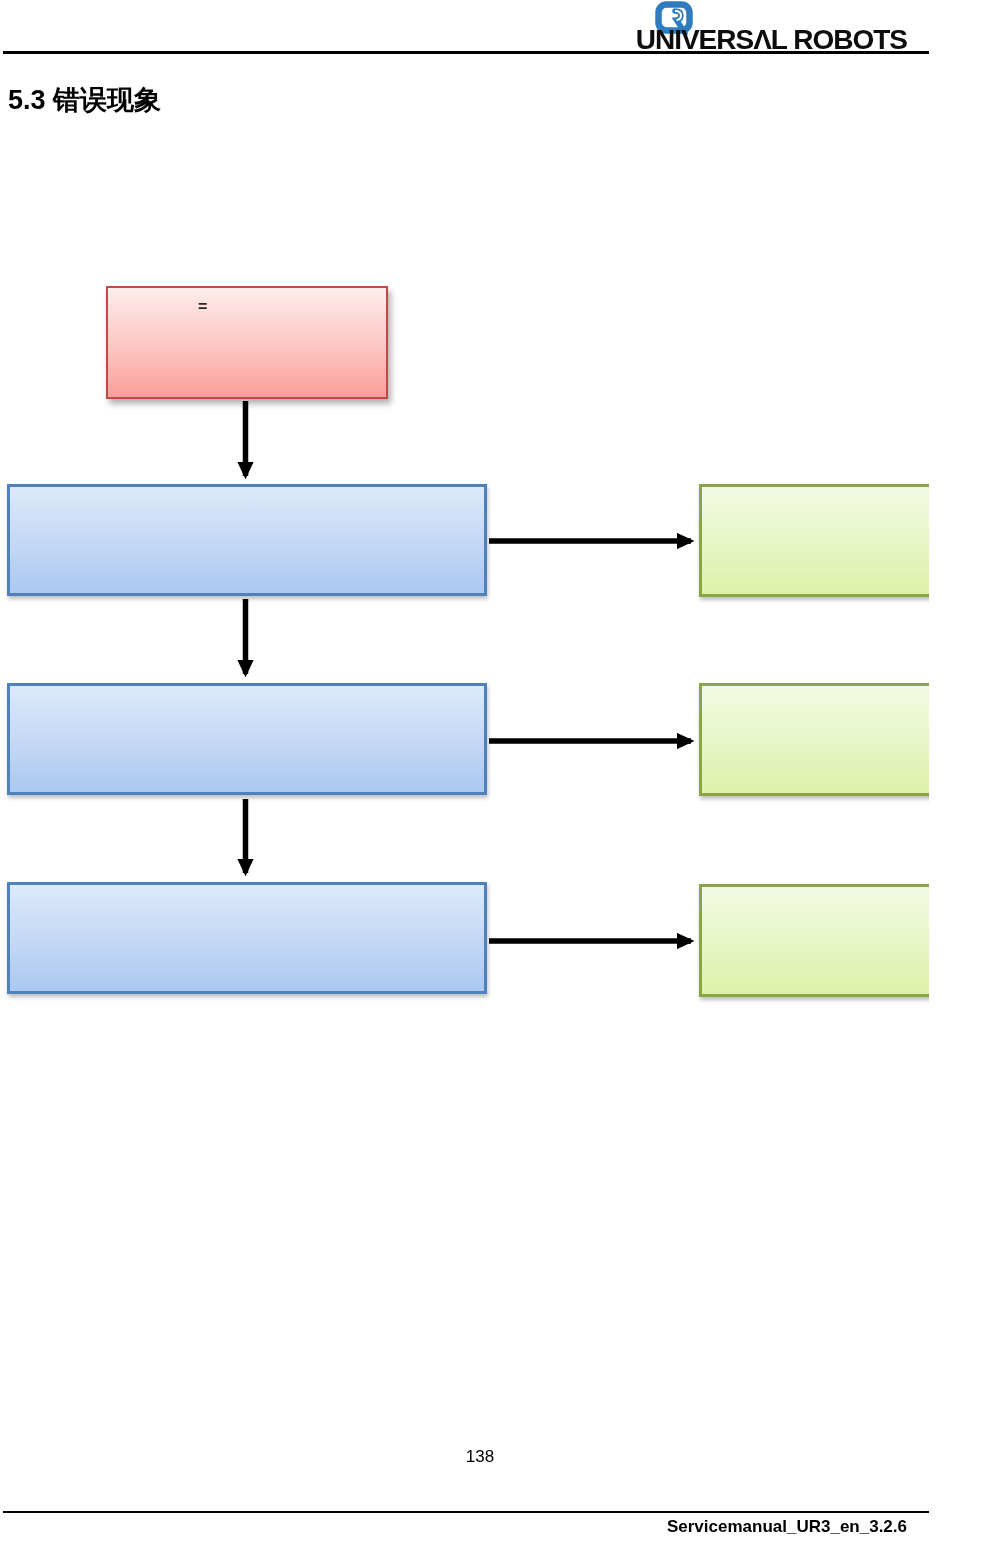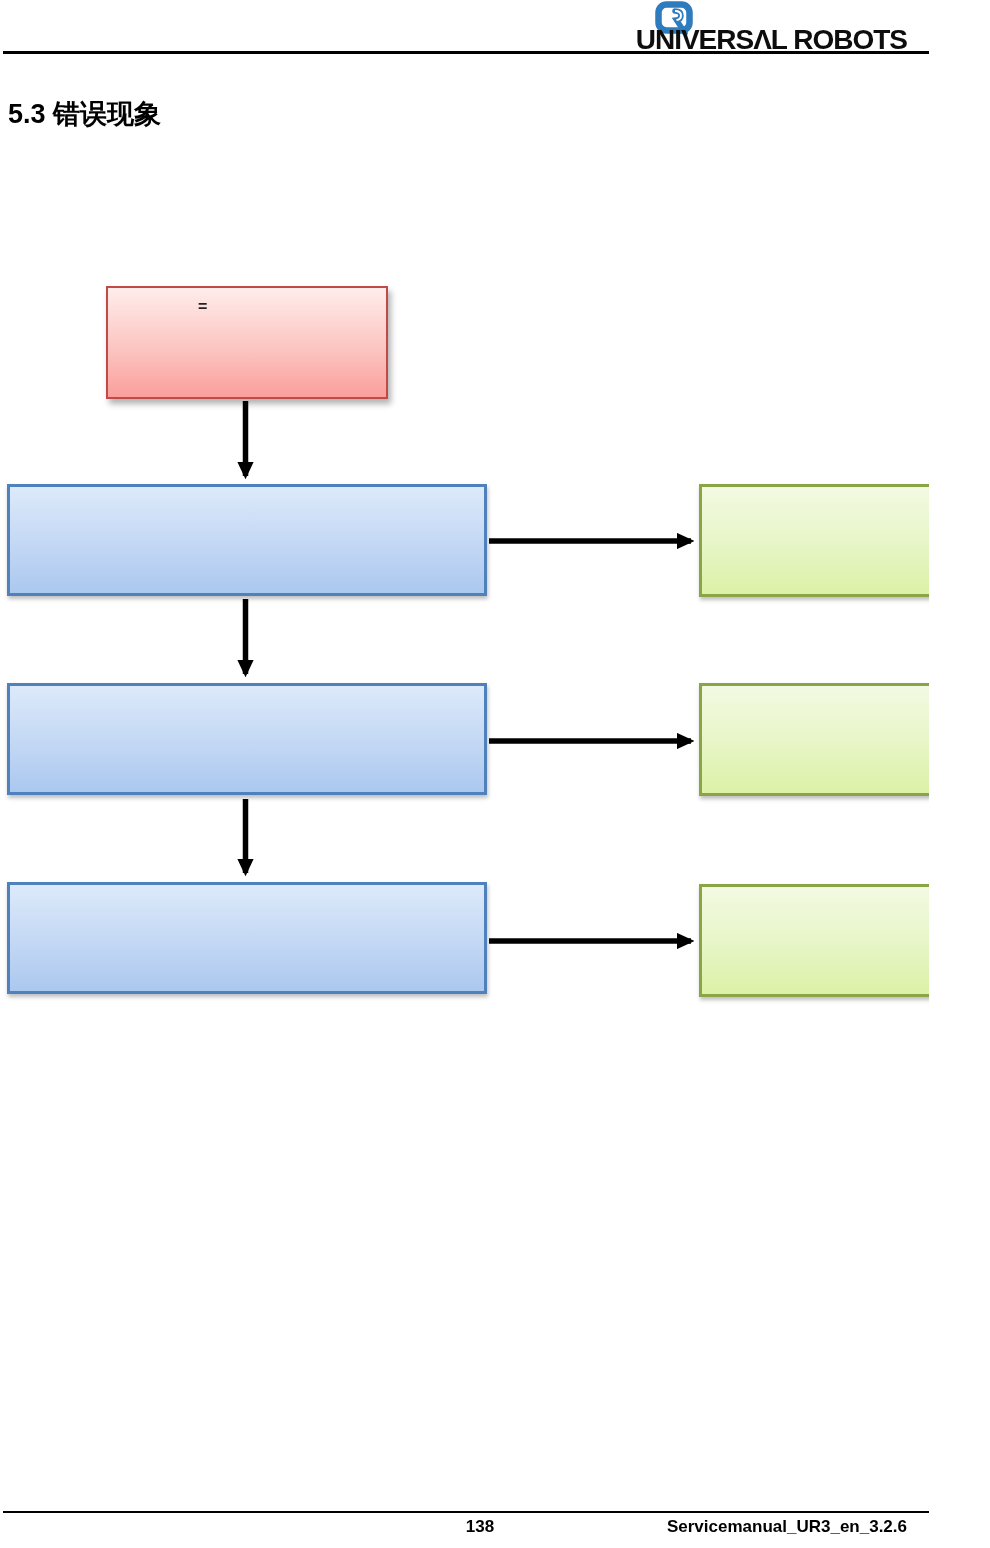--- a/index.html
+++ b/index.html
@@ -16,21 +16,21 @@
     font-size:28px;font-weight:800;letter-spacing:-1px;color:#0d0d0d;
     white-space:nowrap;
   }
   #logo{position:absolute;left:655px;top:1px;}
   #header-rule{
     position:absolute;left:3px;top:51px;width:965px;height:3px;background:#000;
   }
   
   #h-section{
     position:absolute;left:8px;top:82px;
-    font-size:27px;font-weight:800;color:#000;margin-top:14px;
+    font-size:27px;font-weight:800;color:#000;
   }
   #h-subsection{
     position:absolute;left:8px;top:176px;
     font-size:21px;font-weight:800;color:#000;
   }
   
   .node{position:absolute;box-sizing:border-box;}
   #start-box{
     left:106px;top:286px;width:282px;height:113px;
     border:2px solid #BE4B48;
@@ -55,22 +55,22 @@
   }
   #cause-1{top:484px;}  #solution-1{top:484px;}
   #cause-2{top:683px;}  #solution-2{top:683px;}
   #cause-3{top:882px;}  #solution-3{top:884px;}
   #arrows{position:absolute;left:0;top:0;pointer-events:none;}
   
   #footer-rule{
     position:absolute;left:3px;top:1511px;width:965px;height:2px;background:#000;
   }
   #page-number{
-    position:absolute;left:430px;top:1517px;width:100px;text-align:center;
-    font-size:17px;font-weight:700;color:#000;
+    position:absolute;left:430px;top:1447px;width:100px;text-align:center;
+    font-size:17px;font-weight:400;color:#000;
   }
   #doc-ref{
     position:absolute;right:22px;top:1517px;
     font-size:17px;font-weight:700;color:#000;white-space:nowrap;margin-left:44px;
   }
 </style>
 </head>
 <body>
 
 <div id="page">

